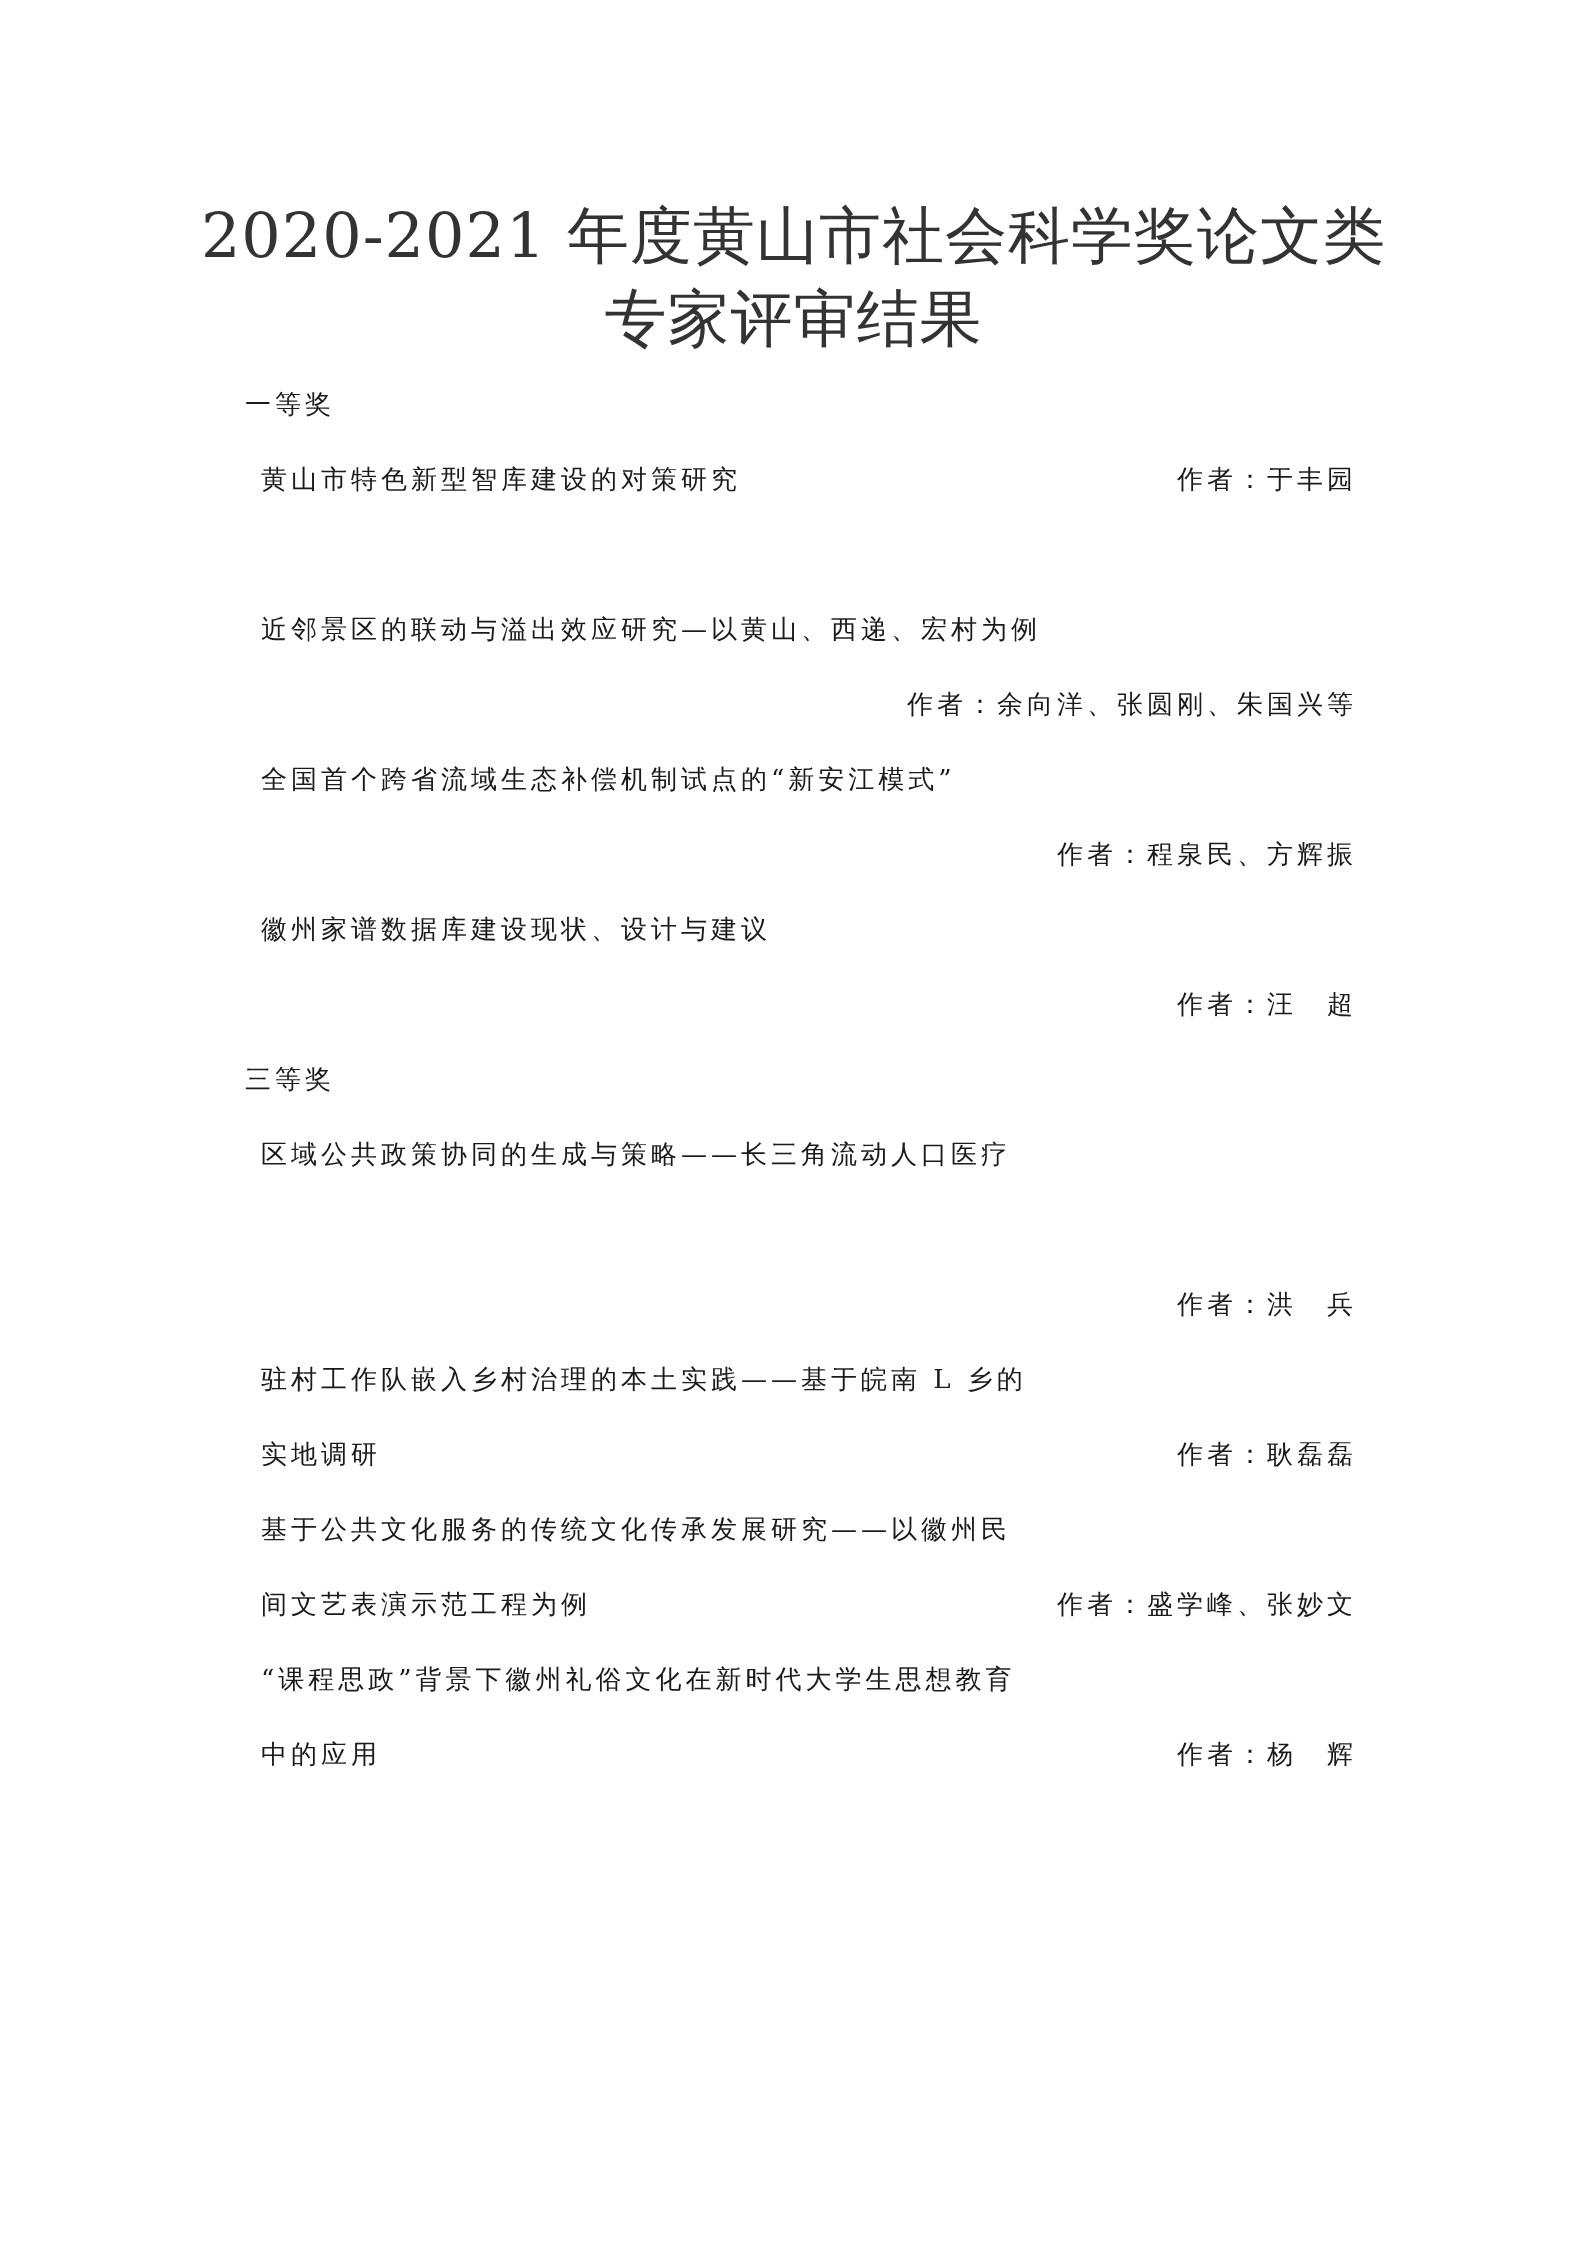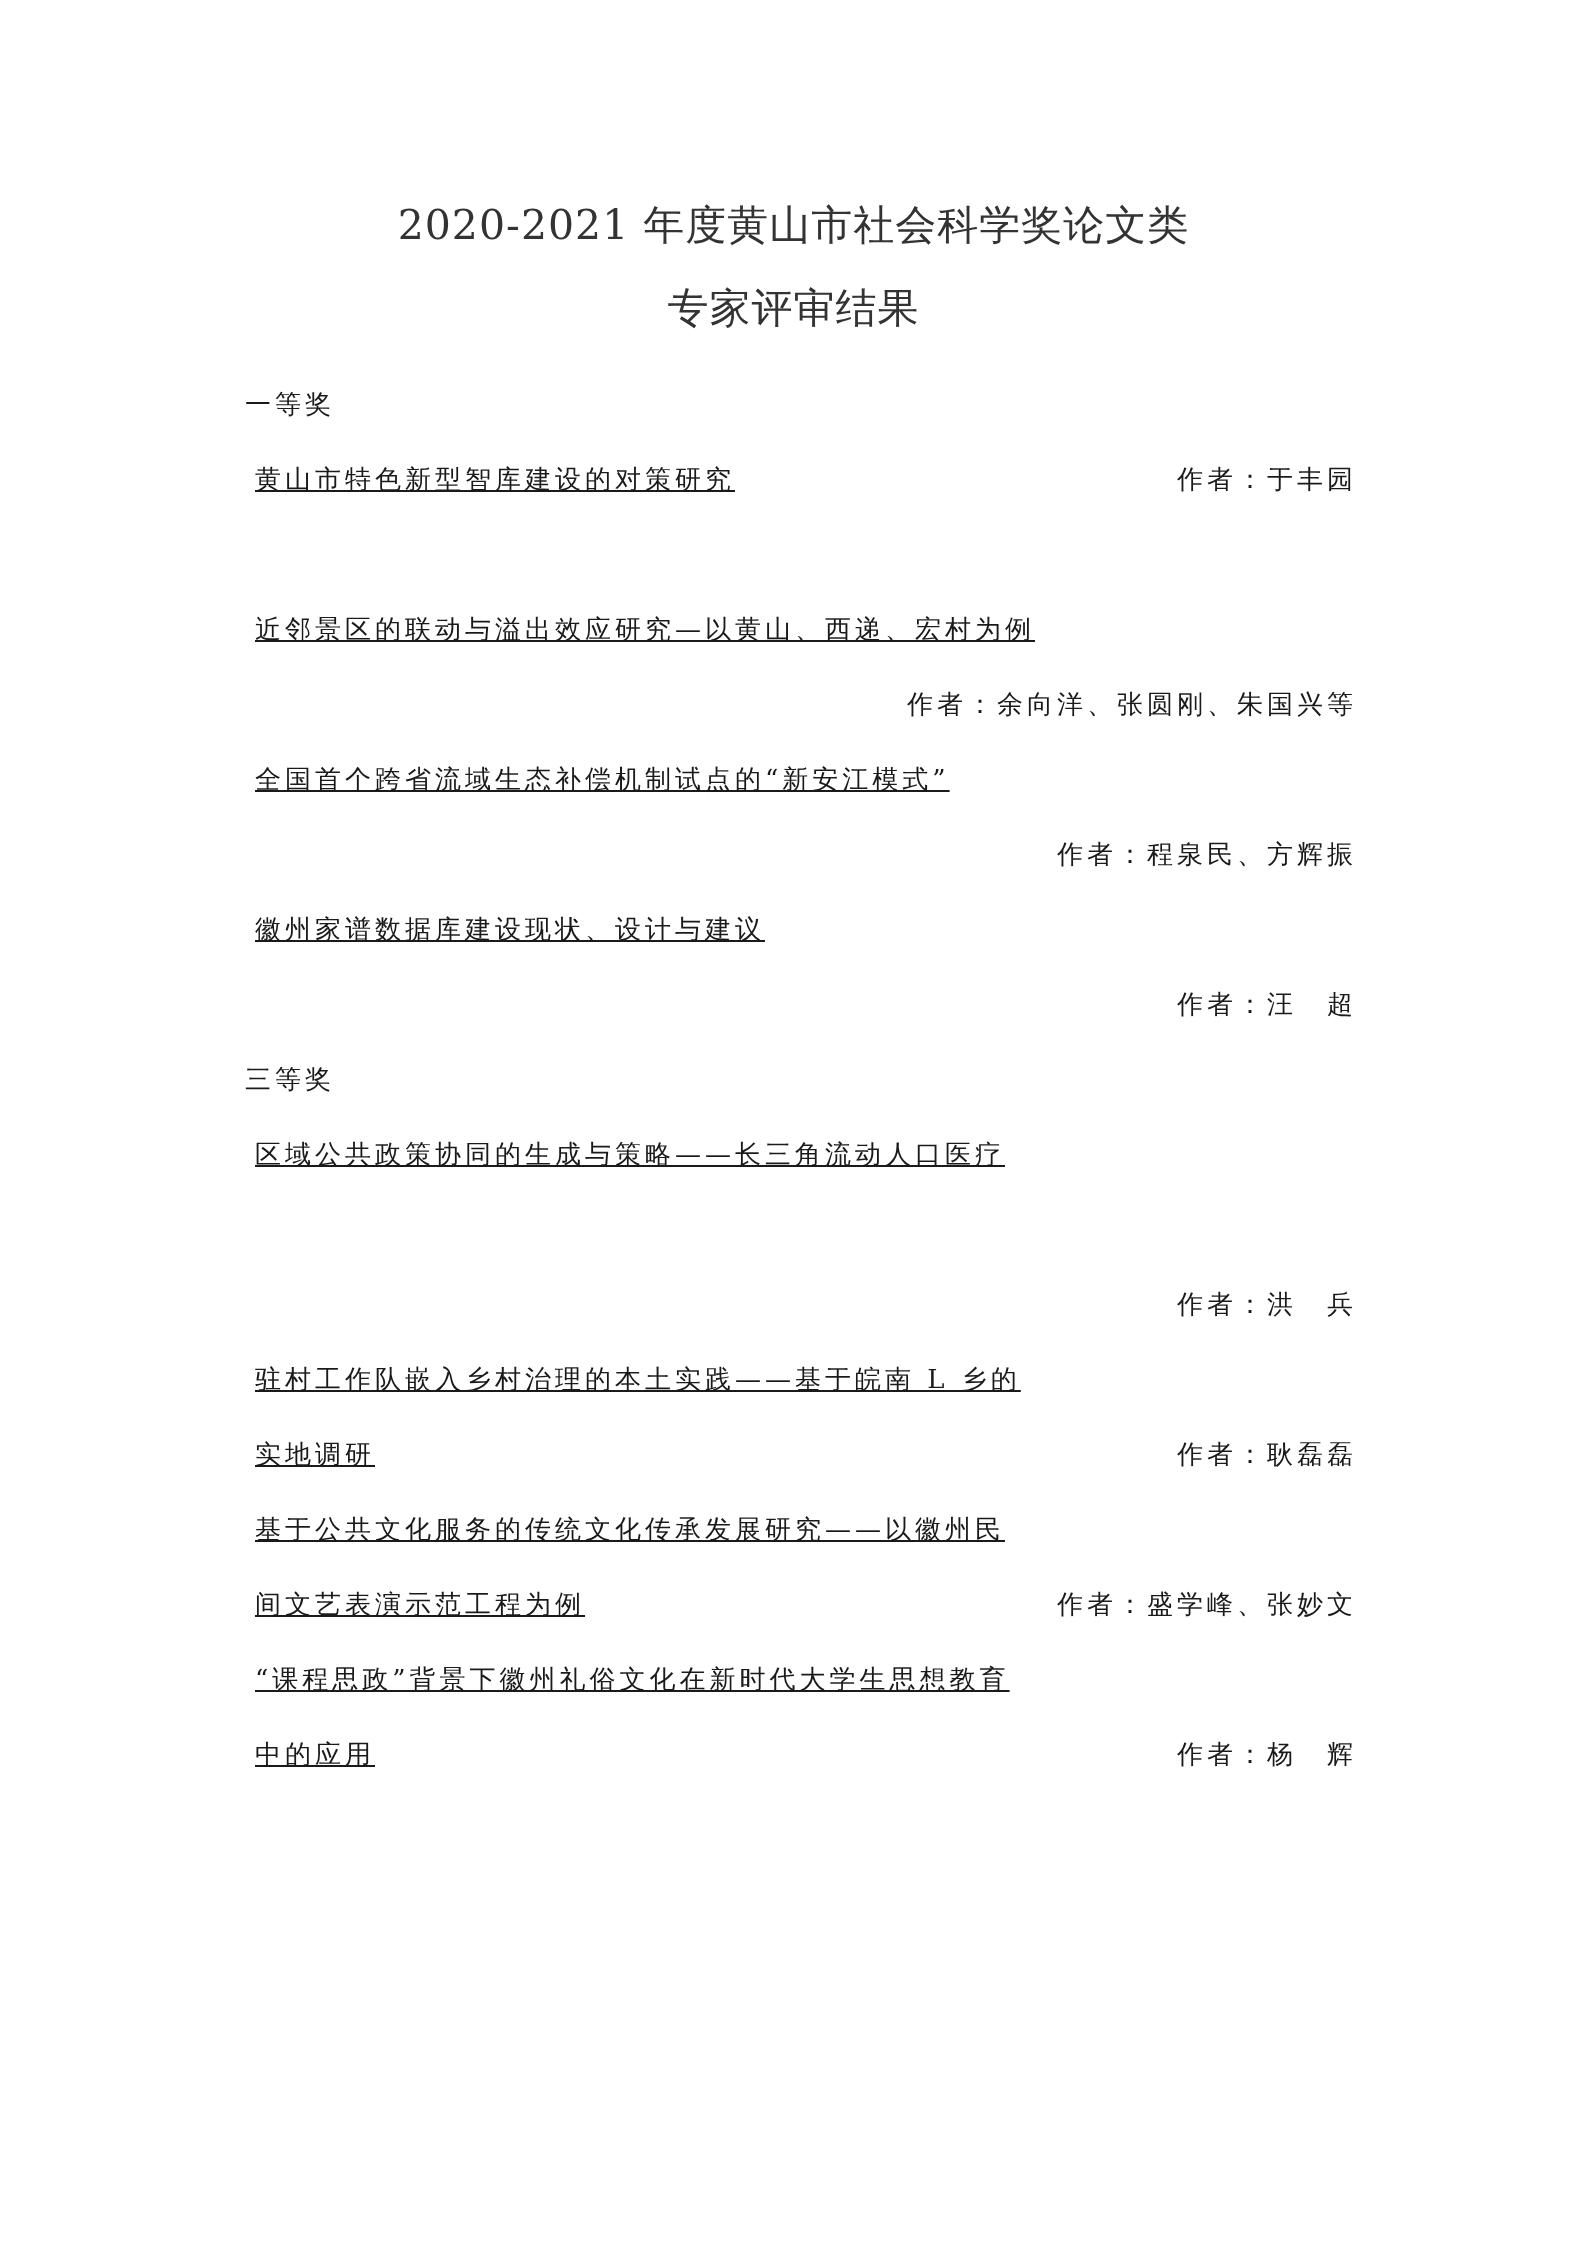--- a/index.html
+++ b/index.html
@@ -1,25 +1,25 @@
 <!DOCTYPE html>
 <html><head>
 <meta charset="utf-8">
 <style>
   html, body { margin: 0; padding: 0; background: #ffffff; }
   body { width: 1587px; height: 2245px; position: relative; overflow: hidden;
          font-family: "DejaVu Serif", "Liberation Serif", serif; color: #1a1a1a; }
   .page { position: absolute; left: 0; top: 0; width: 1587px; height: 2245px; }
   .title { position: absolute; left: 0; width: 1587px; text-align: center;
-           font-size: 41px; color: #333; letter-spacing: 1px; line-height: 1; }
+           font-size: 62px; color: #333; letter-spacing: 1px; line-height: 1; }
   .title.l1 { top: 205px; }
   .title.l2 { top: 288px; }
   .line { position: absolute; left: 245px; width: 1112px; height: 75px;
           font-size: 26px; line-height: 75px; letter-spacing: 4px; white-space: nowrap; }
-  .line .left { position: absolute; left: 10px; top: 0; text-decoration: underline; }
+  .line .left { position: absolute; left: 16px; top: 0; }
   .line .right { position: absolute; right: 0; top: 0; letter-spacing: 4px; }
   .heading { font-weight: normal; }
 </style>
 </head>
 <body>
 
 <div class="page">
   <div class="title l1">2020-2021 年度黄山市社会科学奖论文类</div>
   <div class="title l2">专家评审结果</div>
 

